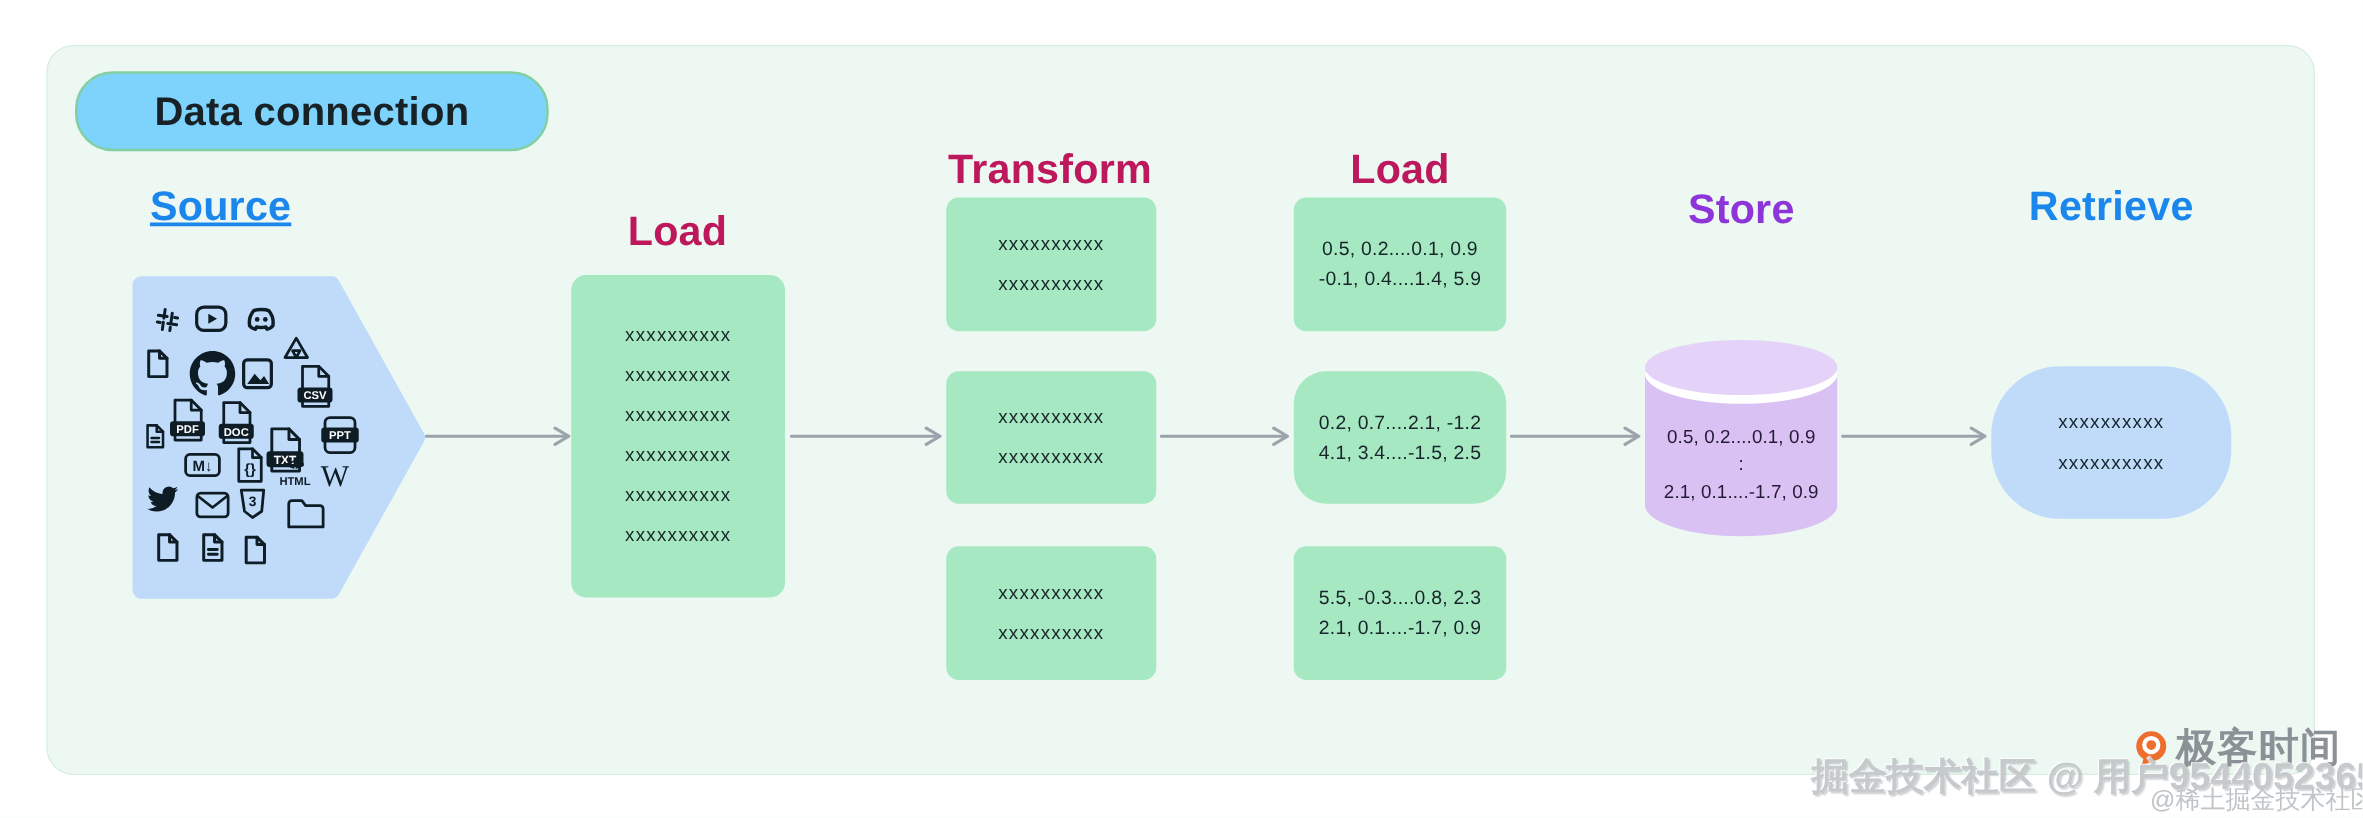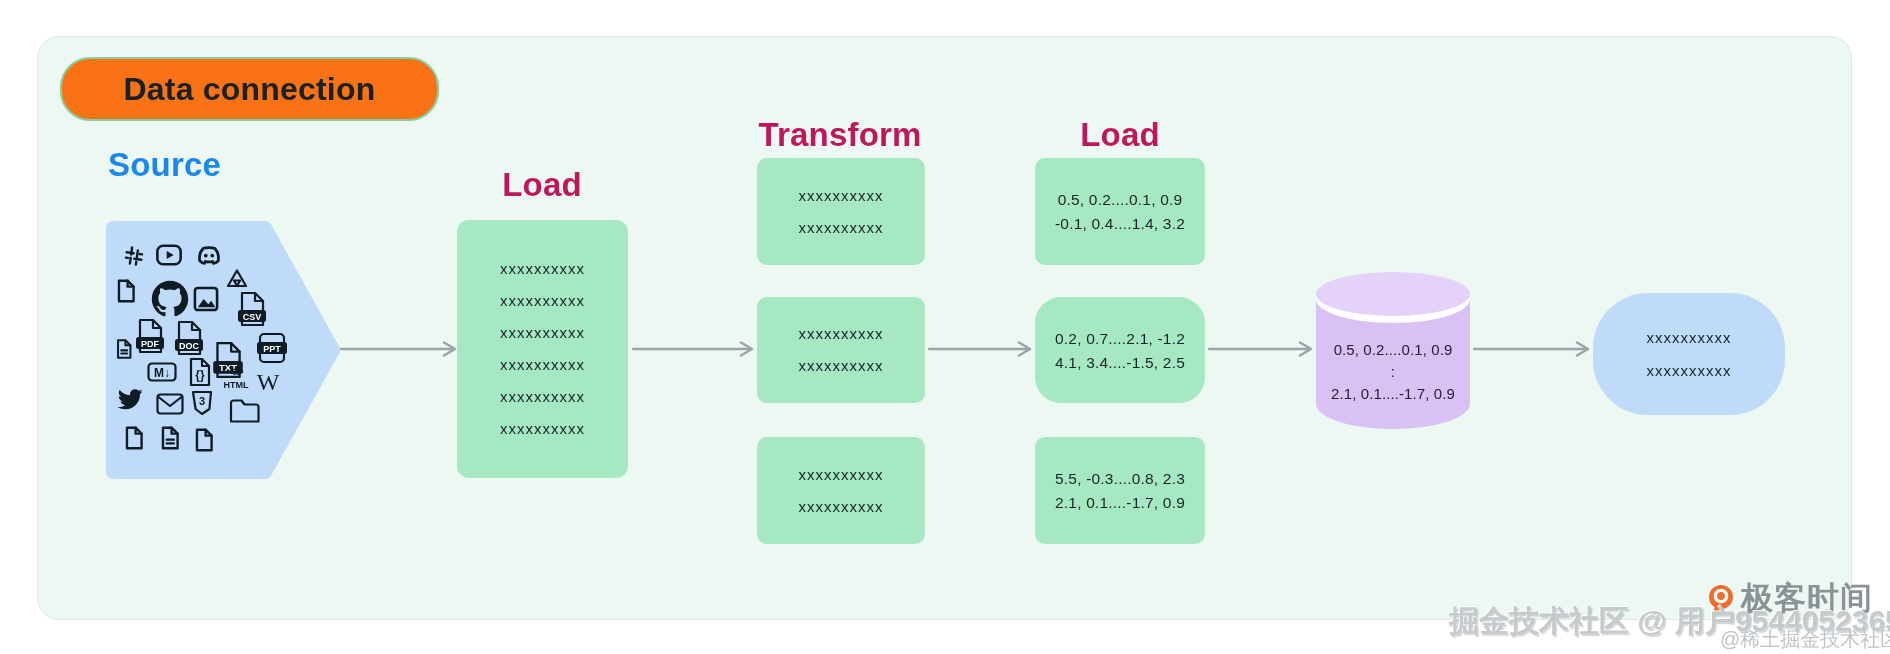--- a/index.html
+++ b/index.html
@@ -6,21 +6,21 @@
   #stage{
     position:relative; width:1890px; height:654px; overflow:hidden;
     font-family:"Liberation Sans","DejaVu Sans",sans-serif; background:#ffffff;
   }
   .panel{
     position:absolute; left:37px; top:36px; width:1813px; height:582px;
     background:#ecf8f1; border:1.5px solid #d7eee0; border-radius:22px;
   }
   .title-pill{
     position:absolute; left:60px; top:57px; width:375px; height:60px;
-    background:#f97316; border:2.5px solid #83cfa2; border-radius:30px;
+    background:#7dd3fc; border:2.5px solid #83cfa2; border-radius:30px;
     display:flex; align-items:center; justify-content:center;
     font-size:32px; font-weight:700; color:#182125; letter-spacing:.2px;
   }
   .hdr{position:absolute; font-weight:700; font-size:33px; text-align:center; letter-spacing:.2px;}
   .hdr.blue{color:#1b87ec;}
   .hdr.green{color:#be185d;margin-top:16px;}
   .hdr.purple{color:#8d35d8;}
 
   .greenbox{
     position:absolute; background:#a6e8c1; border-radius:10px;
@@ -72,24 +72,26 @@
 <body>
 
 <div id="stage">
 
   <div class="panel"></div>
 
   <div class="title-pill">
     <span>Data connection</span>
   </div>
 
-  <div class="hdr blue" style="left:82px;  top:146px; width:165px;">Source</div>
+  <div class="hdr blue" style="left:94px;  top:146px; width:165px;text-decoration:underline;">Source</div>
   <div class="hdr green" style="left:447px; top:150px; width:190px;">Load</div>
   <div class="hdr green" style="left:745px; top:100px; width:190px;">Transform</div>
   <div class="hdr green" style="left:1025px;top:100px; width:190px;">Load</div>
+  <div class="hdr purple" style="left:1306px;top:148px; width:174px;">Store</div>
+  <div class="hdr blue" style="left:1583px;top:146px; width:212px;">Retrieve</div>
 
   <svg class="pent" width="238" height="260" viewBox="0 0 238 260">
     <path d="M8 8 L160 8 L228 130 L160 252 L8 252 Z" fill="#bfdbf9" stroke="#bfdbf9" stroke-width="14" stroke-linejoin="round"></path>
   </svg>
 
   <div class="icn" style="left:121px;top:243px;">
     <svg width="26" height="26" viewBox="0 0 24 24">
         <g class="st" transform="rotate(8 12 12)">
           <path d="M9.2 4.5 V11"></path>
           <path d="M14.8 6.5 V13"></path>
@@ -263,21 +265,21 @@
     <div class="xrow">xxxxxxxxxx</div>
     <div class="xrow">xxxxxxxxxx</div>
   </div>
   <div class="greenbox" style="left:757px;top:437px;width:168px;height:107px;">
     <div class="xrow">xxxxxxxxxx</div>
     <div class="xrow">xxxxxxxxxx</div>
   </div>
 
   <div class="greenbox" style="left:1035px;top:158px;width:170px;height:107px;">
     <div class="numrow">0.5, 0.2....0.1, 0.9</div>
-    <div class="numrow">-0.1, 0.4....1.4, 3.2</div>
+    <div class="numrow">-0.1, 0.4....1.4, 5.9</div>
   </div>
   <div class="greenbox" style="left:1035px;top:297px;width:170px;height:106px;border-radius:26px;">
     <div class="numrow">0.2, 0.7....2.1, -1.2</div>
     <div class="numrow">4.1, 3.4....-1.5, 2.5</div>
   </div>
   <div class="greenbox" style="left:1035px;top:437px;width:170px;height:107px;">
     <div class="numrow">5.5, -0.3....0.8, 2.3</div>
     <div class="numrow">2.1, 0.1....-1.7, 0.9</div>
   </div>
 

